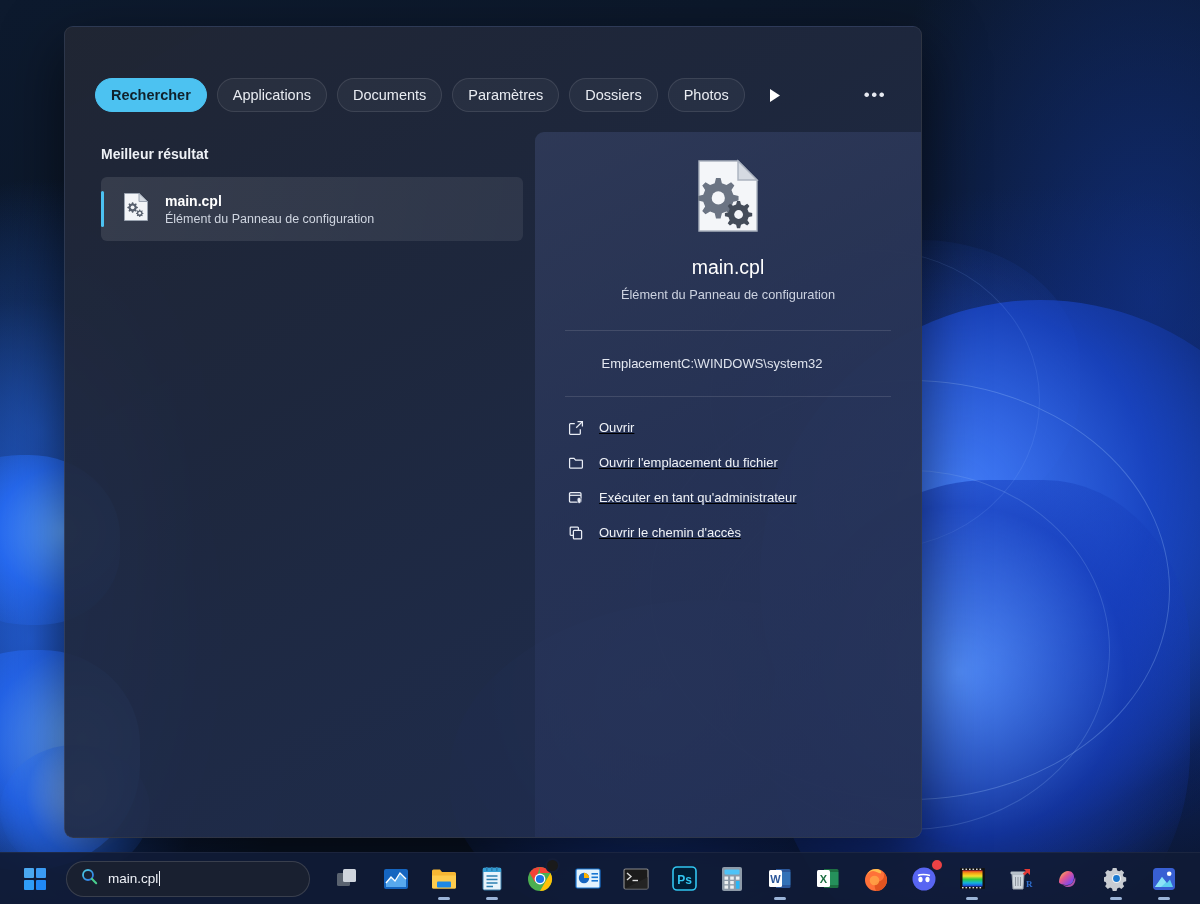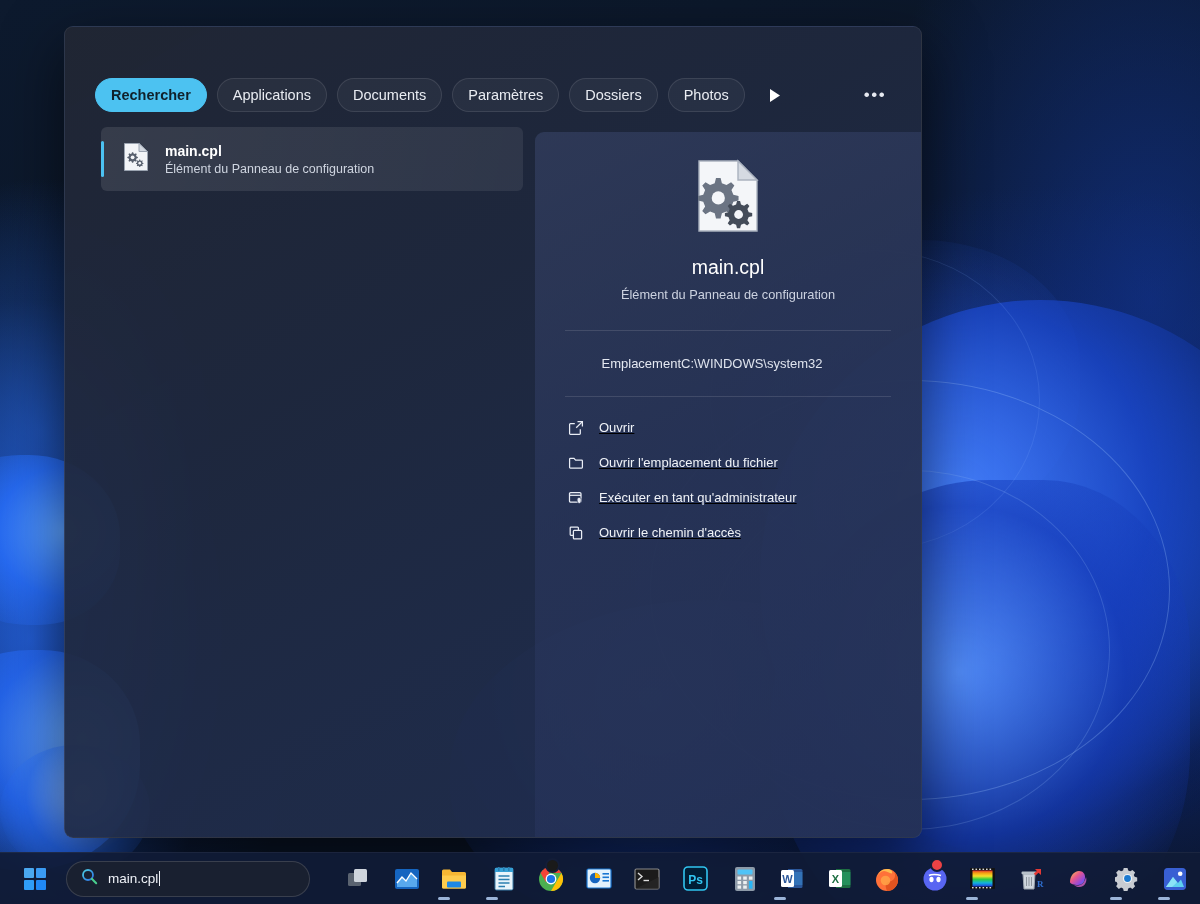--- a/index.html
+++ b/index.html
@@ -203,21 +203,21 @@
   }
   #search-caret {
     display: inline-block; width: 1px; height: 15px;
     background: #eef1f7; margin-left: 1px; vertical-align: -2px;
   }
   #taskbar-apps {
     display: flex; align-items: center; margin-left: 14px; gap: 0px;
   }
   .taskbar-app {
     width: 48px; height: 48px; position: relative;
-    display: flex; align-items: center; justify-content: flex-end;
+    display: flex; align-items: center; justify-content: center;
     border-radius: 5px; cursor: default;
   }
   .app-indicator {
     position: absolute; bottom: 3px; left: 50%;
     transform: translateX(-50%);
     width: 12px; height: 3px; border-radius: 2px;
     background: #9bb4d8;
   }
   .badge-dot {
     position: absolute; top: 6px; right: 8px;
@@ -252,20 +252,21 @@
     <div class="tab">Photos</div>
     <div id="tab-more-arrow">
       <svg width="13" height="15" viewBox="0 0 13 15">
           <polygon points="2,1 12,7.5 2,14" fill="#ffffff"></polygon>
         </svg>
     </div>
     <div id="tab-overflow">•••</div>
   </div>
 
   <div id="results-col">
+    <div id="results-heading">Meilleur résultat</div>
 
     <div id="best-result-item">
       <div id="best-result-accent"></div>
       <div>
         <svg width="26" height="30" viewBox="0 0 26 30">
           <path d="M1.5 1.5 H16 L24.5 9.5 V28.5 H1.5 Z" fill="#f2f4f7" stroke="#9aa3b0" stroke-width="1"></path>
           <path d="M16 1.5 L24.5 9.5 H16 Z" fill="#d3d8e0" stroke="#9aa3b0" stroke-width="1"></path>
           <g fill="#58606e">
             <path d="M9 10.2 l1.2 0 0.35 1.35 1.2 .5 1.2-.75 .85 .85 -.75 1.2 .5 1.2 1.35 .35 0 1.2 -1.35 .35 -.5 1.2 .75 1.2 -.85 .85 -1.2-.75 -1.2 .5 -.35 1.35 -1.2 0 -.35-1.35 -1.2-.5 -1.2 .75 -.85-.85 .75-1.2 -.5-1.2 -1.35-.35 0-1.2 1.35-.35 .5-1.2 -.75-1.2 .85-.85 1.2 .75 1.2-.5 z"></path>
             <circle cx="9.6" cy="15.3" r="1.9" fill="#f2f4f7"></circle>

